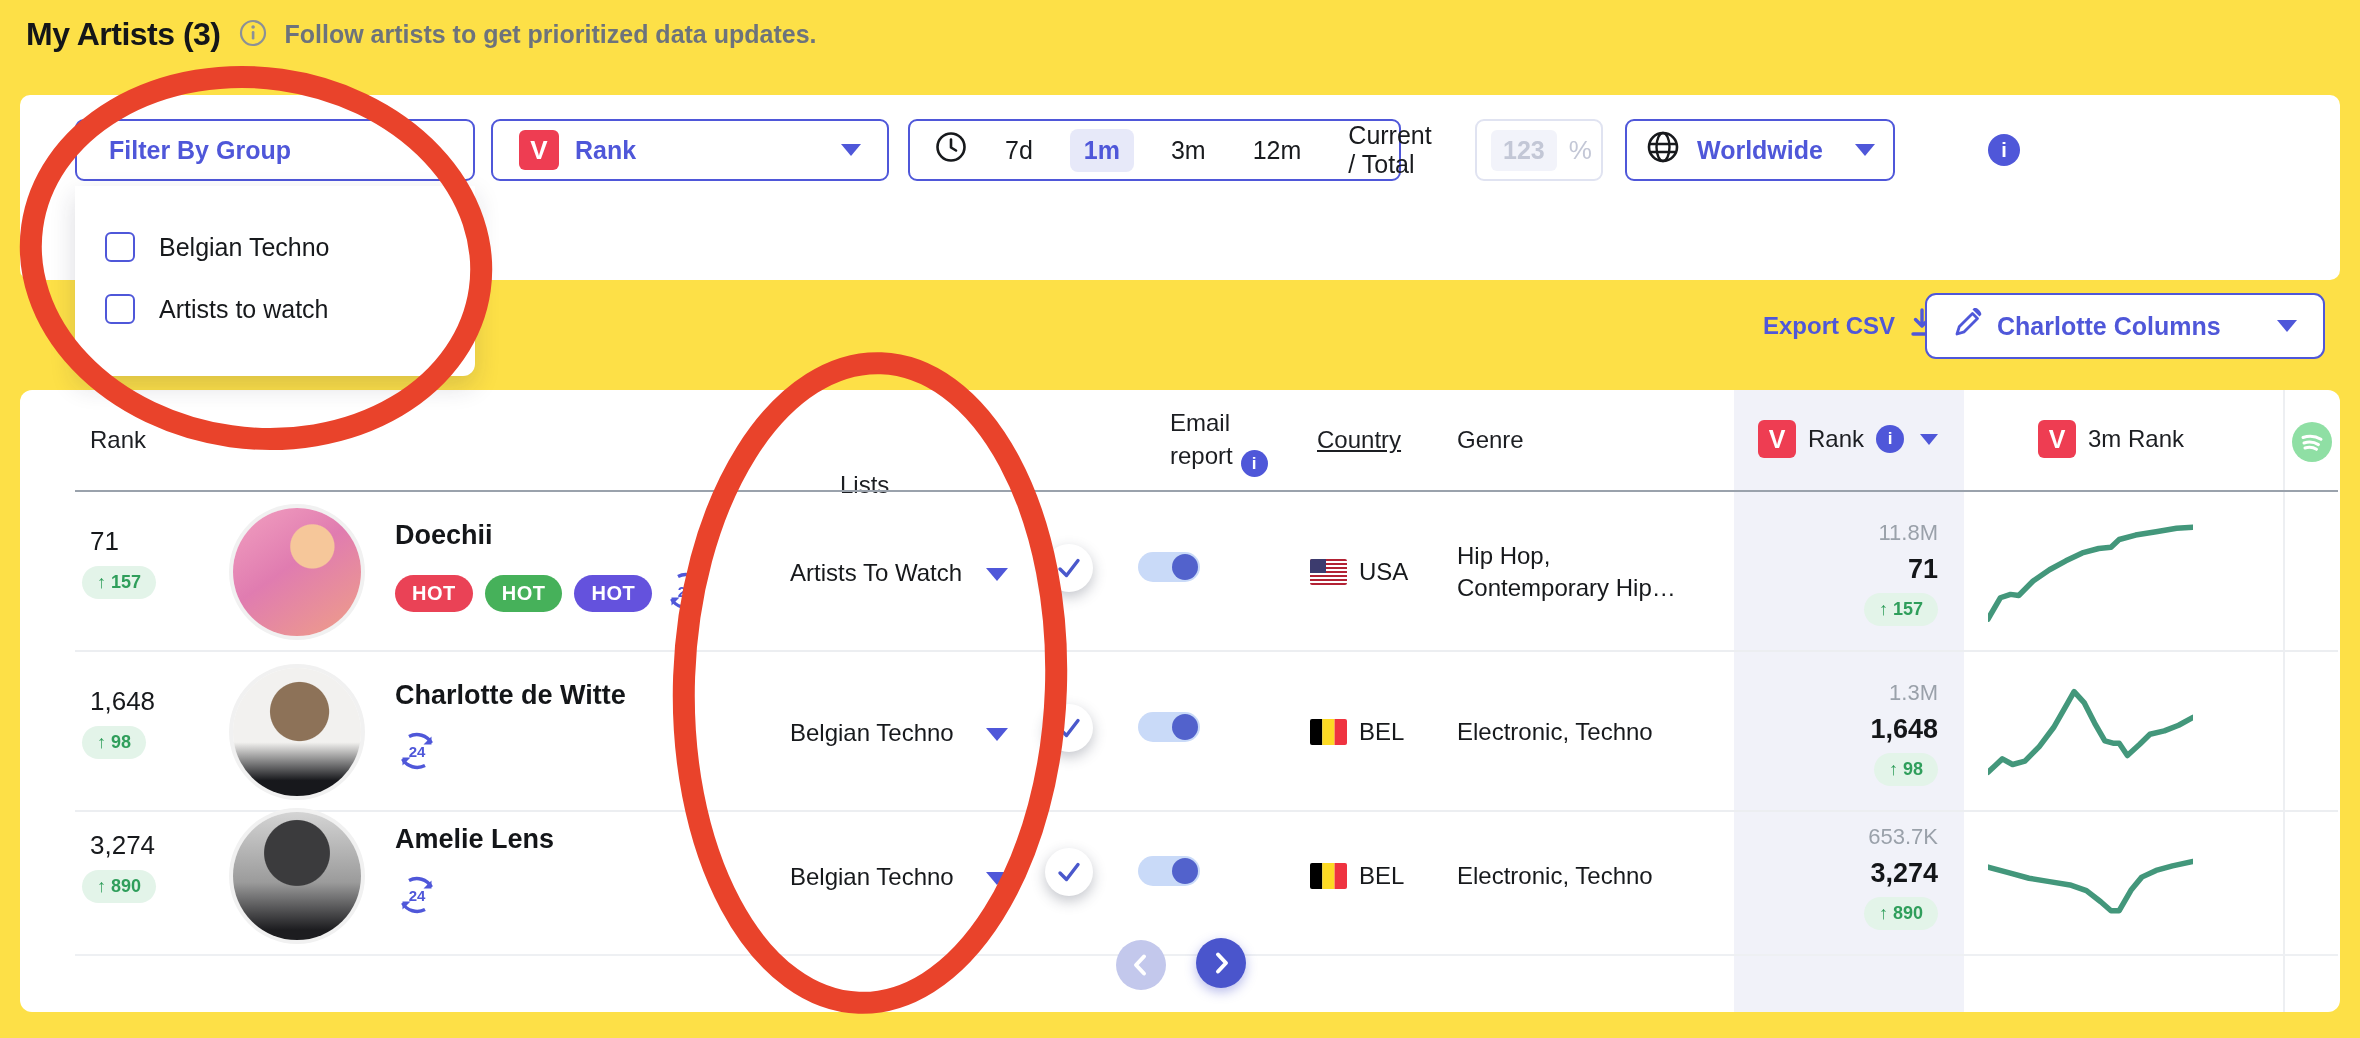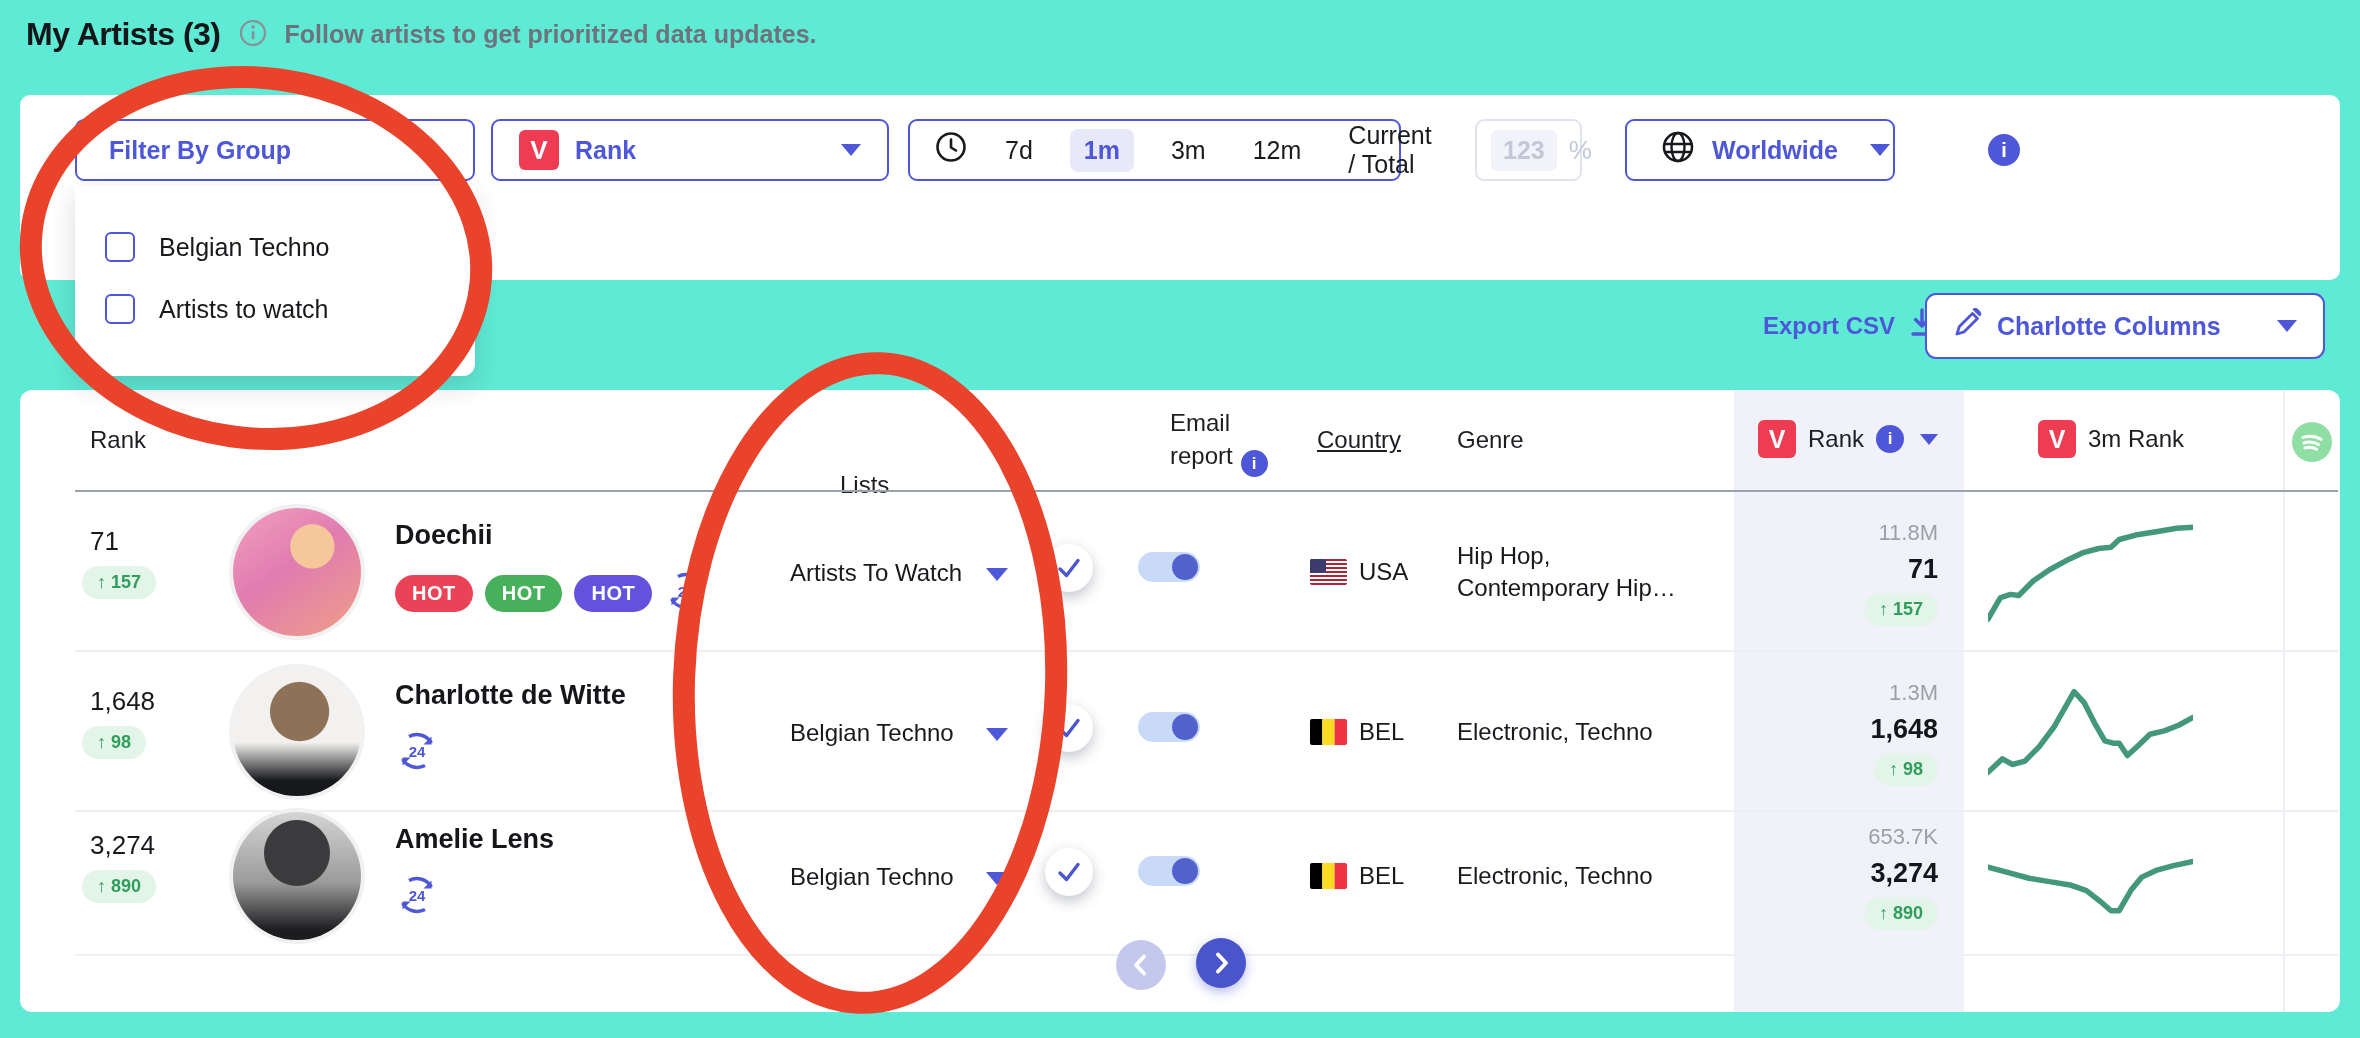--- a/index.html
+++ b/index.html
@@ -1,45 +1,45 @@
 <!DOCTYPE html>
 <html><head>
 <meta charset="utf-8">
 <style>
   html,body{margin:0;padding:0;}
   body{width:2360px;height:1038px;font-family:"Liberation Sans",sans-serif;background:#f3f4f5;}
-  #app{position:relative;width:2360px;height:1038px;overflow:hidden;background:#5eead4;color:#17191c;}
+  #app{position:relative;width:2360px;height:1038px;overflow:hidden;background:#fde047;color:#17191c;}
 
   
   .page-header{position:absolute;left:26px;top:16px;display:flex;align-items:center;gap:18px;}
   .page-title{font-size:32px;font-weight:800;letter-spacing:-0.5px;color:#141619;}
   .page-subtitle{font-size:25px;font-weight:700;color:#6d737c;}
 
   
   .card{position:absolute;background:#fff;border-radius:10px;}
   .card-toolbar{left:20px;top:95px;width:2320px;height:185px;}
   .card-table{left:20px;top:390px;width:2320px;height:622px;border-radius:12px;}
 
   
   .outline-btn{position:absolute;height:62px;border:2.5px solid #4f57d9;border-radius:9px;background:#fff;
     display:flex;align-items:center;box-sizing:border-box;font-size:25px;font-weight:700;color:#4f57d9;}
   .btn-filter-group{left:471px;top:24px;width:400px;padding-left:32px;}
   .btn-metric{left:471px;top:24px;width:398px;padding:0 26px;gap:16px;}
-  .btn-region{left:1605px;top:24px;width:270px;padding:0 33px;gap:16px;}
+  .btn-region{left:1605px;top:24px;width:270px;padding:0 18px;gap:16px;}
   .time-selector{left:888px;top:24px;width:493px;padding:0 24px;gap:27px;color:#17191c;font-weight:500;}
   .btn-filter-group{left:55px;}
   .spacer{flex:1;}
   .tri-down{width:0;height:0;border-left:10px solid transparent;border-right:10px solid transparent;border-top:12px solid #4f57d9;}
   .time-item{font-size:25px;color:#191b1e;font-weight:500;padding:7px 10px;border-radius:8px;}
   .time-item.selected{background:#e7e9f9;color:#4f57d9;font-weight:700;padding:7px 14px;}
   .vlogo{background:#ee3d52;border-radius:6px;display:flex;align-items:center;justify-content:center;
     color:#fff;font-weight:800;}
   .vlogo-40{width:40px;height:40px;font-size:26px;}
   .vlogo-38{width:38px;height:38px;font-size:25px;}
-  .percent-box{position:absolute;left:1455px;top:24px;width:107px;height:62px;border:2px solid #e0e3f1;
+  .percent-box{position:absolute;left:1455px;top:24px;width:128px;height:62px;border:2px solid #e0e3f1;
     border-radius:9px;box-sizing:border-box;display:flex;align-items:center;gap:12px;padding:0 14px;}
   .percent-chip{background:#f2f3fa;color:#c3c7d6;font-size:25px;font-weight:700;border-radius:6px;padding:6px 12px;}
   .percent-sign{color:#c3c7d6;font-size:26px;font-weight:500;}
   .info-filled{border-radius:50%;background:#4f57d9;color:#fff;display:flex;align-items:center;justify-content:center;
     font-weight:800;font-style:normal;}
   .toolbar-info{position:absolute;left:1968px;top:39px;width:32px;height:32px;font-size:20px;}
 
   .export-csv{position:absolute;left:1743px;top:212px;display:flex;align-items:center;gap:12px;
     font-size:24px;font-weight:700;color:#4f57d9;}
   .btn-customize{left:1905px;top:198px;width:400px;height:66px;border-radius:11px;gap:14px;padding:0 26px;}

